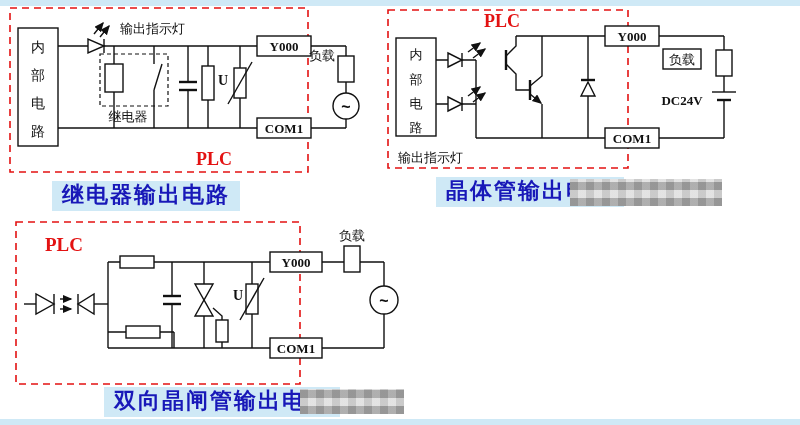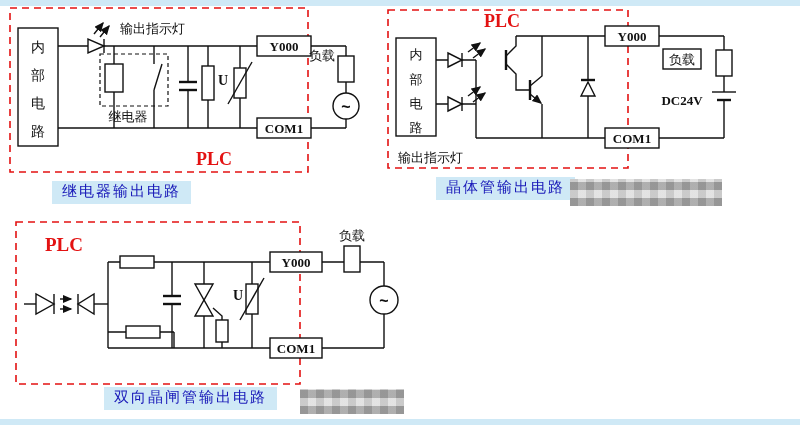--- a/index.html
+++ b/index.html
@@ -9,21 +9,21 @@
     background: #ffffff; overflow: hidden;
     font-family: "Liberation Sans", sans-serif;
   }
   .strip { position: absolute; left: 0; width: 800px; height: 6px; }
   .strip.top { top: 0; }
   .strip.bottom { bottom: 0; }
   .diagram { position: absolute; }
   .caption {
     position: absolute; padding: 2px 10px 4px;
     font-family: "Liberation Sans", sans-serif;
-    font-weight: normal; font-size: 15px; letter-spacing: 2px;
+    font-weight: bold; font-size: 22px; letter-spacing: 2px;
     white-space: nowrap; line-height: 1.1;
   }
   .mosaic {
     position: absolute; background-color: #d6d6d6;
     background-image:
       repeating-linear-gradient(0deg, rgba(120,120,120,.45) 0 8px, rgba(235,235,235,.45) 8px 16px),
       repeating-linear-gradient(90deg, rgba(150,150,150,.6) 0 8px, rgba(225,225,225,.6) 8px 16px);
   }
   svg text { fill: #111; }
   .plc  { font-family: "Liberation Serif", serif; font-weight: bold; font-size: 18px; fill: #e31212; }

